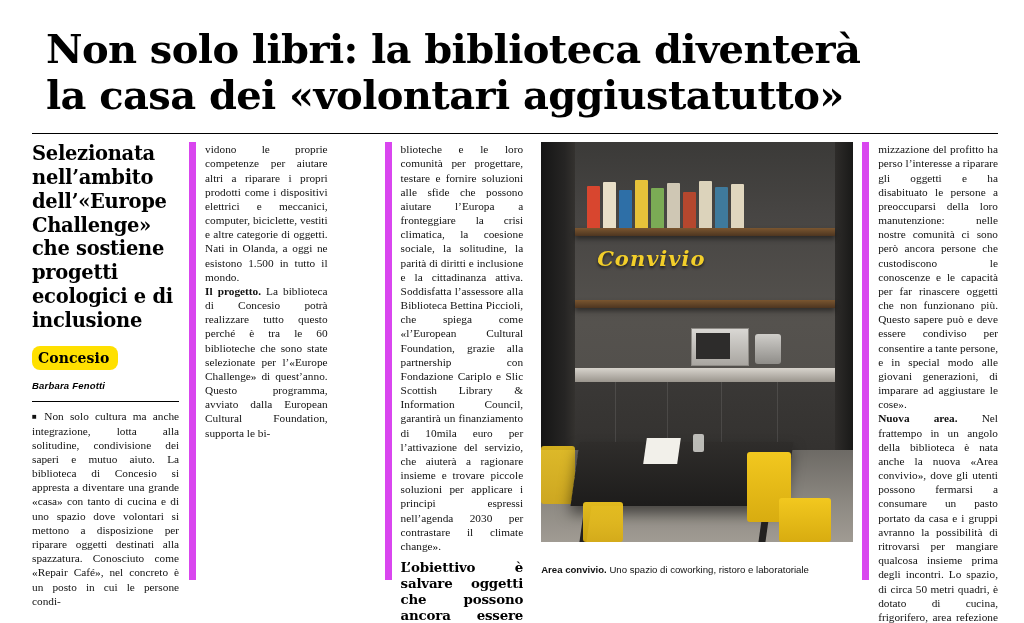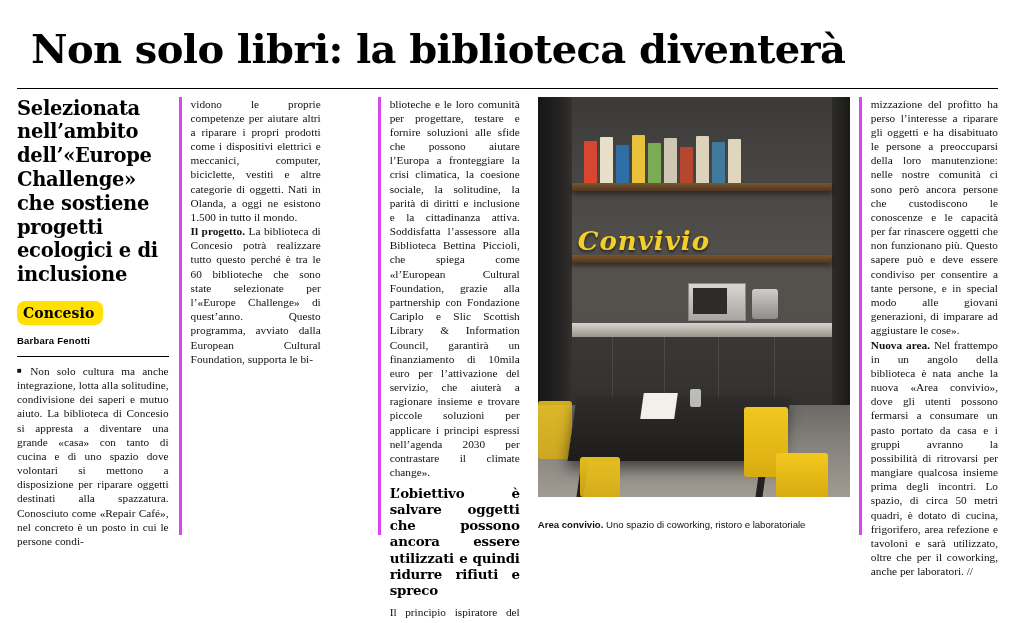--- a/index.html
+++ b/index.html
@@ -12,21 +12,21 @@
     height: 623px;
     overflow: hidden;
     font-family: "Liberation Serif", serif;
     color: #111111;
   }
   .page {
     position: relative;
     width: 1024px;
     height: 623px;
     box-sizing: border-box;
-    padding: 18px 26px 10px 17px;
+    padding: 18px 26px 10px 32px;
   }
 
   
   .headline {
     font-family: "DejaVu Serif", serif;
     font-weight: 700;
     font-size: 40px;
     line-height: 1.14;
     letter-spacing: -0.6px;
     margin: 8px 0 0 14px;
@@ -43,21 +43,21 @@
   .cols {
     display: flex;
     margin-top: 8px;
     height: 438px;
   }
   .col {
     box-sizing: border-box;
     position: relative;
   }
   .col + .col {
-    border-left: 3px solid #d946ef;
+    border-left: 7px solid #d946ef;
   }
   .c1 { width: 172px; padding-right: 10px; }
   .c2 { width: 160px; padding: 0 9px; }
   .c3 { width: 160px; padding: 0 9px; margin-left: 48px; }
   .c4 { width: 330px; padding: 0 9px; border-left: none !important; }
   .c5 { width: 148px; padding: 0 0 0 9px; }
 
   
   .subhead {
     font-family: "DejaVu Serif", serif;
@@ -81,20 +81,21 @@
     color: #000;
     border-radius: 8px;
   }
   .byline {
     font-family: "Liberation Sans", sans-serif;
     font-weight: 700;
     font-size: 9.5px;
     letter-spacing: 0.2px;
     margin: 0 0 10px 0;
     color: #000;
+    font-style: italic;
   }
   .hr-thin {
     border-top: 1px solid #000;
     margin: 0 0 7px 0;
   }
 
   
   .body {
     font-family: "Liberation Serif", serif;
     font-size: 11.3px;
@@ -156,30 +157,29 @@
   .shelf1 { top: 86px; height: 8px; background: linear-gradient(180deg,#7a5630,#4d3520); }
   .shelf2 { top: 158px; height: 8px; background: linear-gradient(180deg,#7a5630,#4d3520); }
   .books {
     position: absolute; left: 46px; top: 36px; height: 50px;
     display: flex; align-items: flex-end; gap: 3px;
   }
   .bk { width: 13px; border-radius: 1px 1px 0 0; }
   
   .convivio {
     position: absolute;
-    left: 40px;
+    left: 56px;
     top: 104px;
     font-family: "DejaVu Serif", serif;
     font-style: italic;
     font-weight: 700;
-    font-size: 26px;
+    font-size: 21px;
     color: #f3cf2a;
     letter-spacing: 1px;
     text-shadow: 0 2px 3px rgba(0,0,0,.6);
-    margin-top: 25px;
   }
   
   .counter {
     position: absolute; left: 34px; right: 18px; top: 226px; height: 14px;
     background: linear-gradient(180deg,#d8d4cd,#9a958d);
   }
   .cabinets {
     position: absolute; left: 34px; right: 18px; top: 240px; bottom: 0;
     background: linear-gradient(180deg,#3a3836 0%, #2b2927 100%);
   }
@@ -246,20 +246,21 @@
   
   .para-head { font-weight: 700; margin-top: 43px; }
 </style>
 </head>
 <body>
 
 <div class="page">
 
   <h1 class="headline">
     <span>Non solo libri: la biblioteca diventerà</span>
+    <span class="l2">la casa dei «volontari aggiustatutto»</span>
   </h1>
 
   <div class="rule-top"></div>
 
   <div class="cols">
 
     <div class="col c1">
       <div class="subhead">Selezionata nell’ambito dell’«Europe Challenge» che sostiene progetti ecologici e di inclusione</div>
       <div class="kicker-wrap">
         <span class="kicker">Concesio</span>

